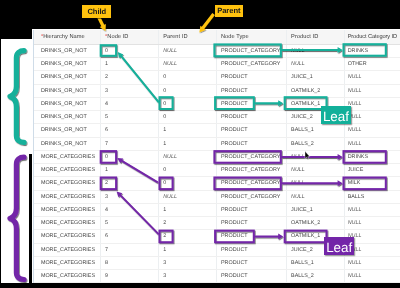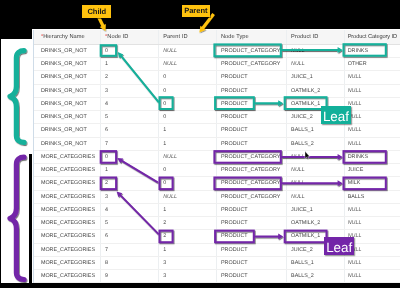--- a/index.html
+++ b/index.html
@@ -55,21 +55,21 @@
        justify-content:center;color:#fff;font-weight:400;
        box-shadow:0.9px 1.2px 1.1px rgba(0,0,0,0.45);}
   .tag.teal{background:#12b09a;}
   .tag.purple{background:#7325a8;}
 
   .ybox{position:absolute;box-sizing:border-box;background:#ffc20e;
         display:flex;align-items:center;justify-content:center;
         color:#1a1a1a;font-weight:bold;font-size:7.6px;letter-spacing:-0.05px;z-index:10;
         box-shadow:0.8px 1.1px 1.0px rgba(0,0,0,0.45);}
   #tag-child{left:82.4px;top:4.6px;width:28.8px;height:13.1px;}
-  #tag-parent{left:182px;top:4.5px;width:27.6px;height:12.8px;}
+  #tag-parent{left:215px;top:4.5px;width:27.6px;height:12.8px;}
   #tag-leaf-teal{left:320.6px;top:105.7px;width:30.7px;height:18.8px;font-size:13.4px;
                  z-index:10;letter-spacing:0px;}
   #tag-leaf-purple{left:324.1px;top:237.3px;width:30.2px;height:18px;font-size:13.4px;
                    z-index:10;letter-spacing:0px;}
 </style>
 </head>
 <body>
 
 <div id="root">
 

